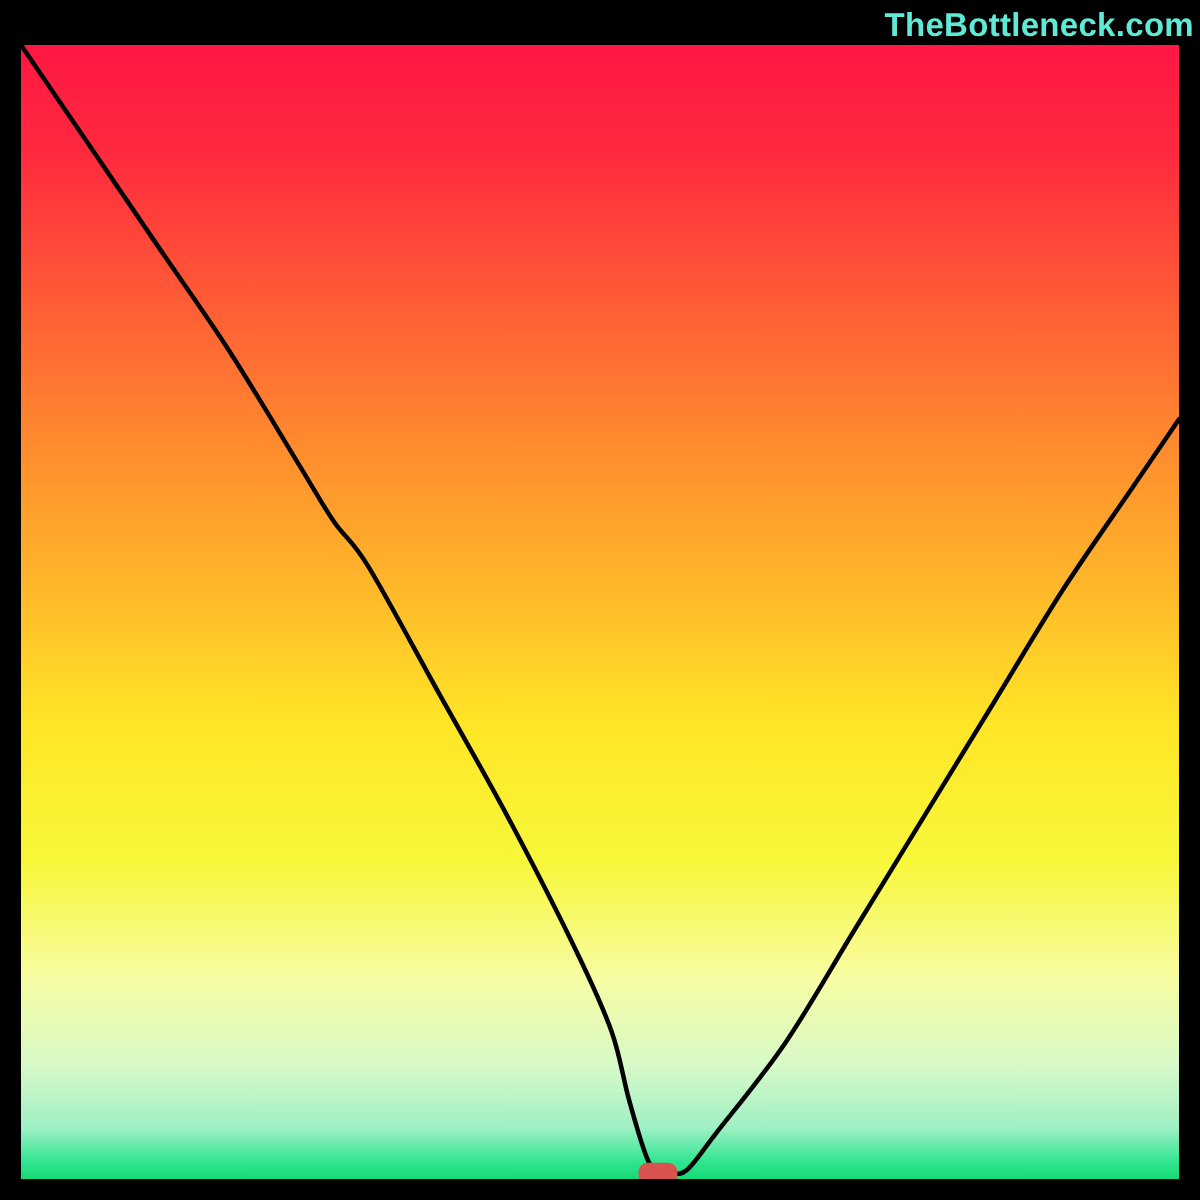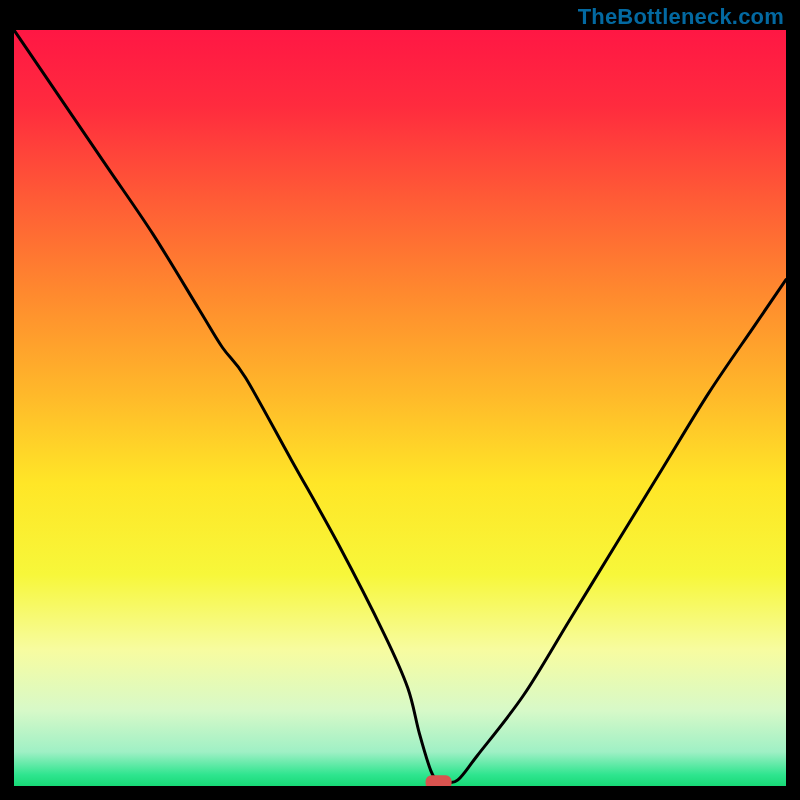--- a/index.html
+++ b/index.html
@@ -22,22 +22,22 @@
   .plot-area {
     position: absolute;
     left: 0;
     top: 0;
     width: 772px;
     height: 756px;
   }
   .watermark {
     position: absolute;
     top: 4px;
-    right: 16px;
-    color: #0369a1;
+    right: 4px;
+    color: #5eead4;
     font-size: 22px;
     font-weight: 600;
     letter-spacing: 0.2px;
   }
   svg {
     display: block;
   }
 </style>
 </head>
 <body>

